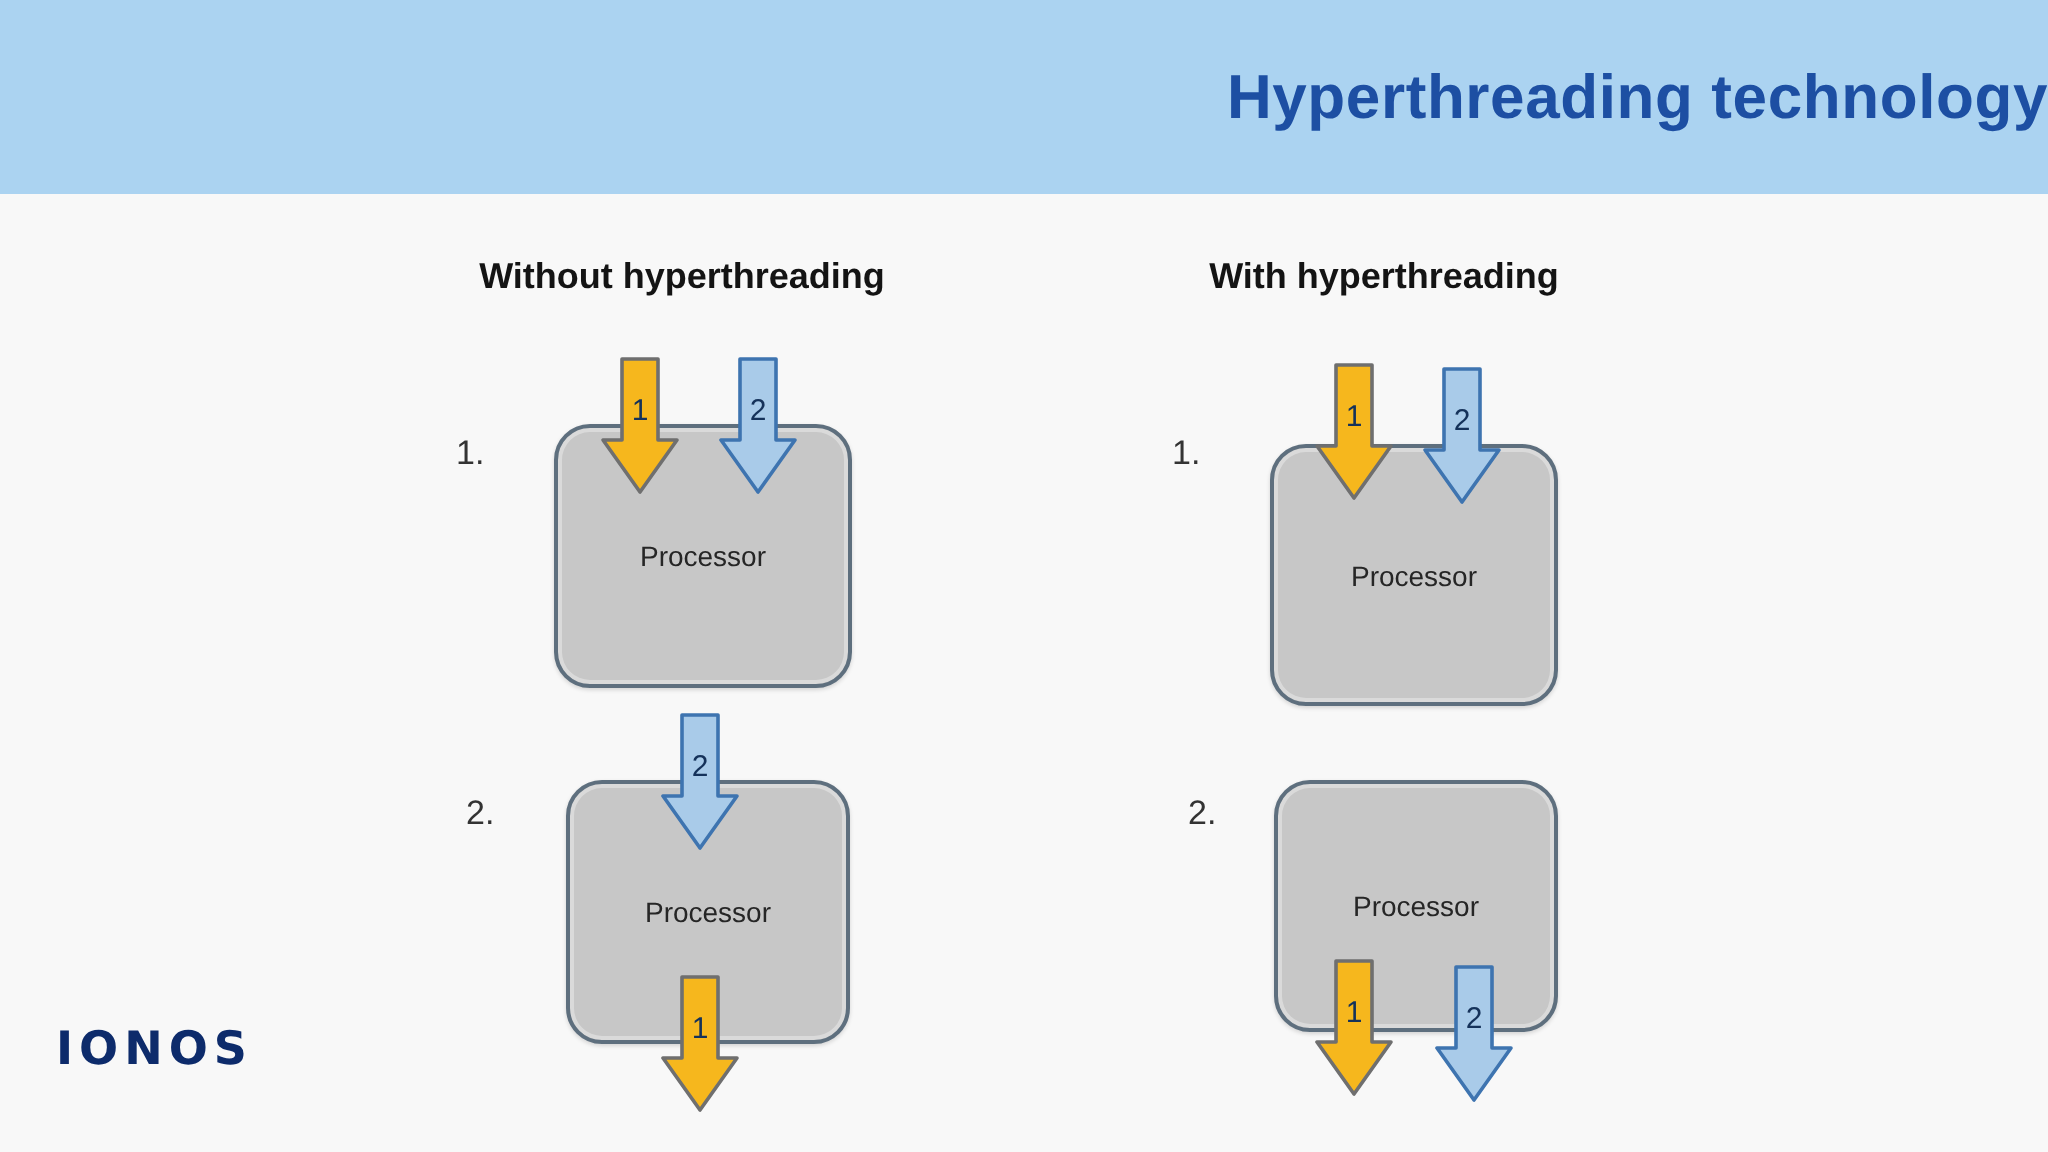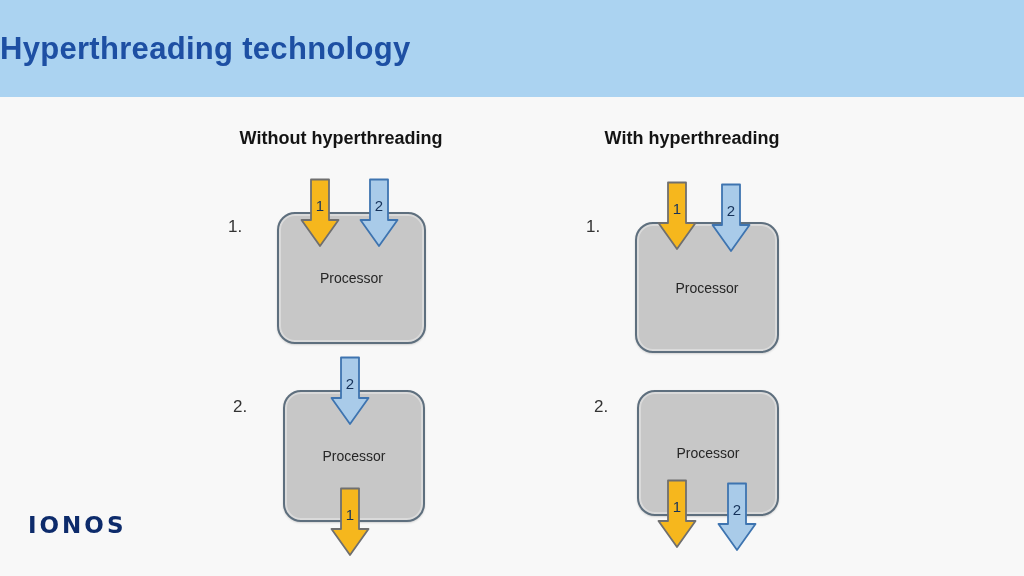--- a/index.html
+++ b/index.html
@@ -4,21 +4,21 @@
 <style>
   html,body{margin:0;padding:0;background:#e9e9e9;}
   .stage{
     position:relative;width:1024px;height:576px;overflow:hidden;
     background:var(--page_bg,#f8f8f8);
     font-family:"Liberation Sans",sans-serif;
   }
   .banner{
     position:absolute;left:0;top:0;width:1024px;height:97px;
     background:var(--banner_bg,#abd3f1);
-    display:flex;align-items:center;justify-content:flex-start;
+    display:flex;align-items:center;justify-content:flex-end;
   }
   .banner h1{
     margin:0;font-size:31px;font-weight:bold;letter-spacing:.3px;
     color:var(--title_blue,#1d4fa3);
   }
   .colhead{
     position:absolute;font-size:18px;font-weight:bold;
     color:var(--heading_dark,#141414);text-align:center;
   }
   .rowidx{position:absolute;font-size:17px;color:#333;}

